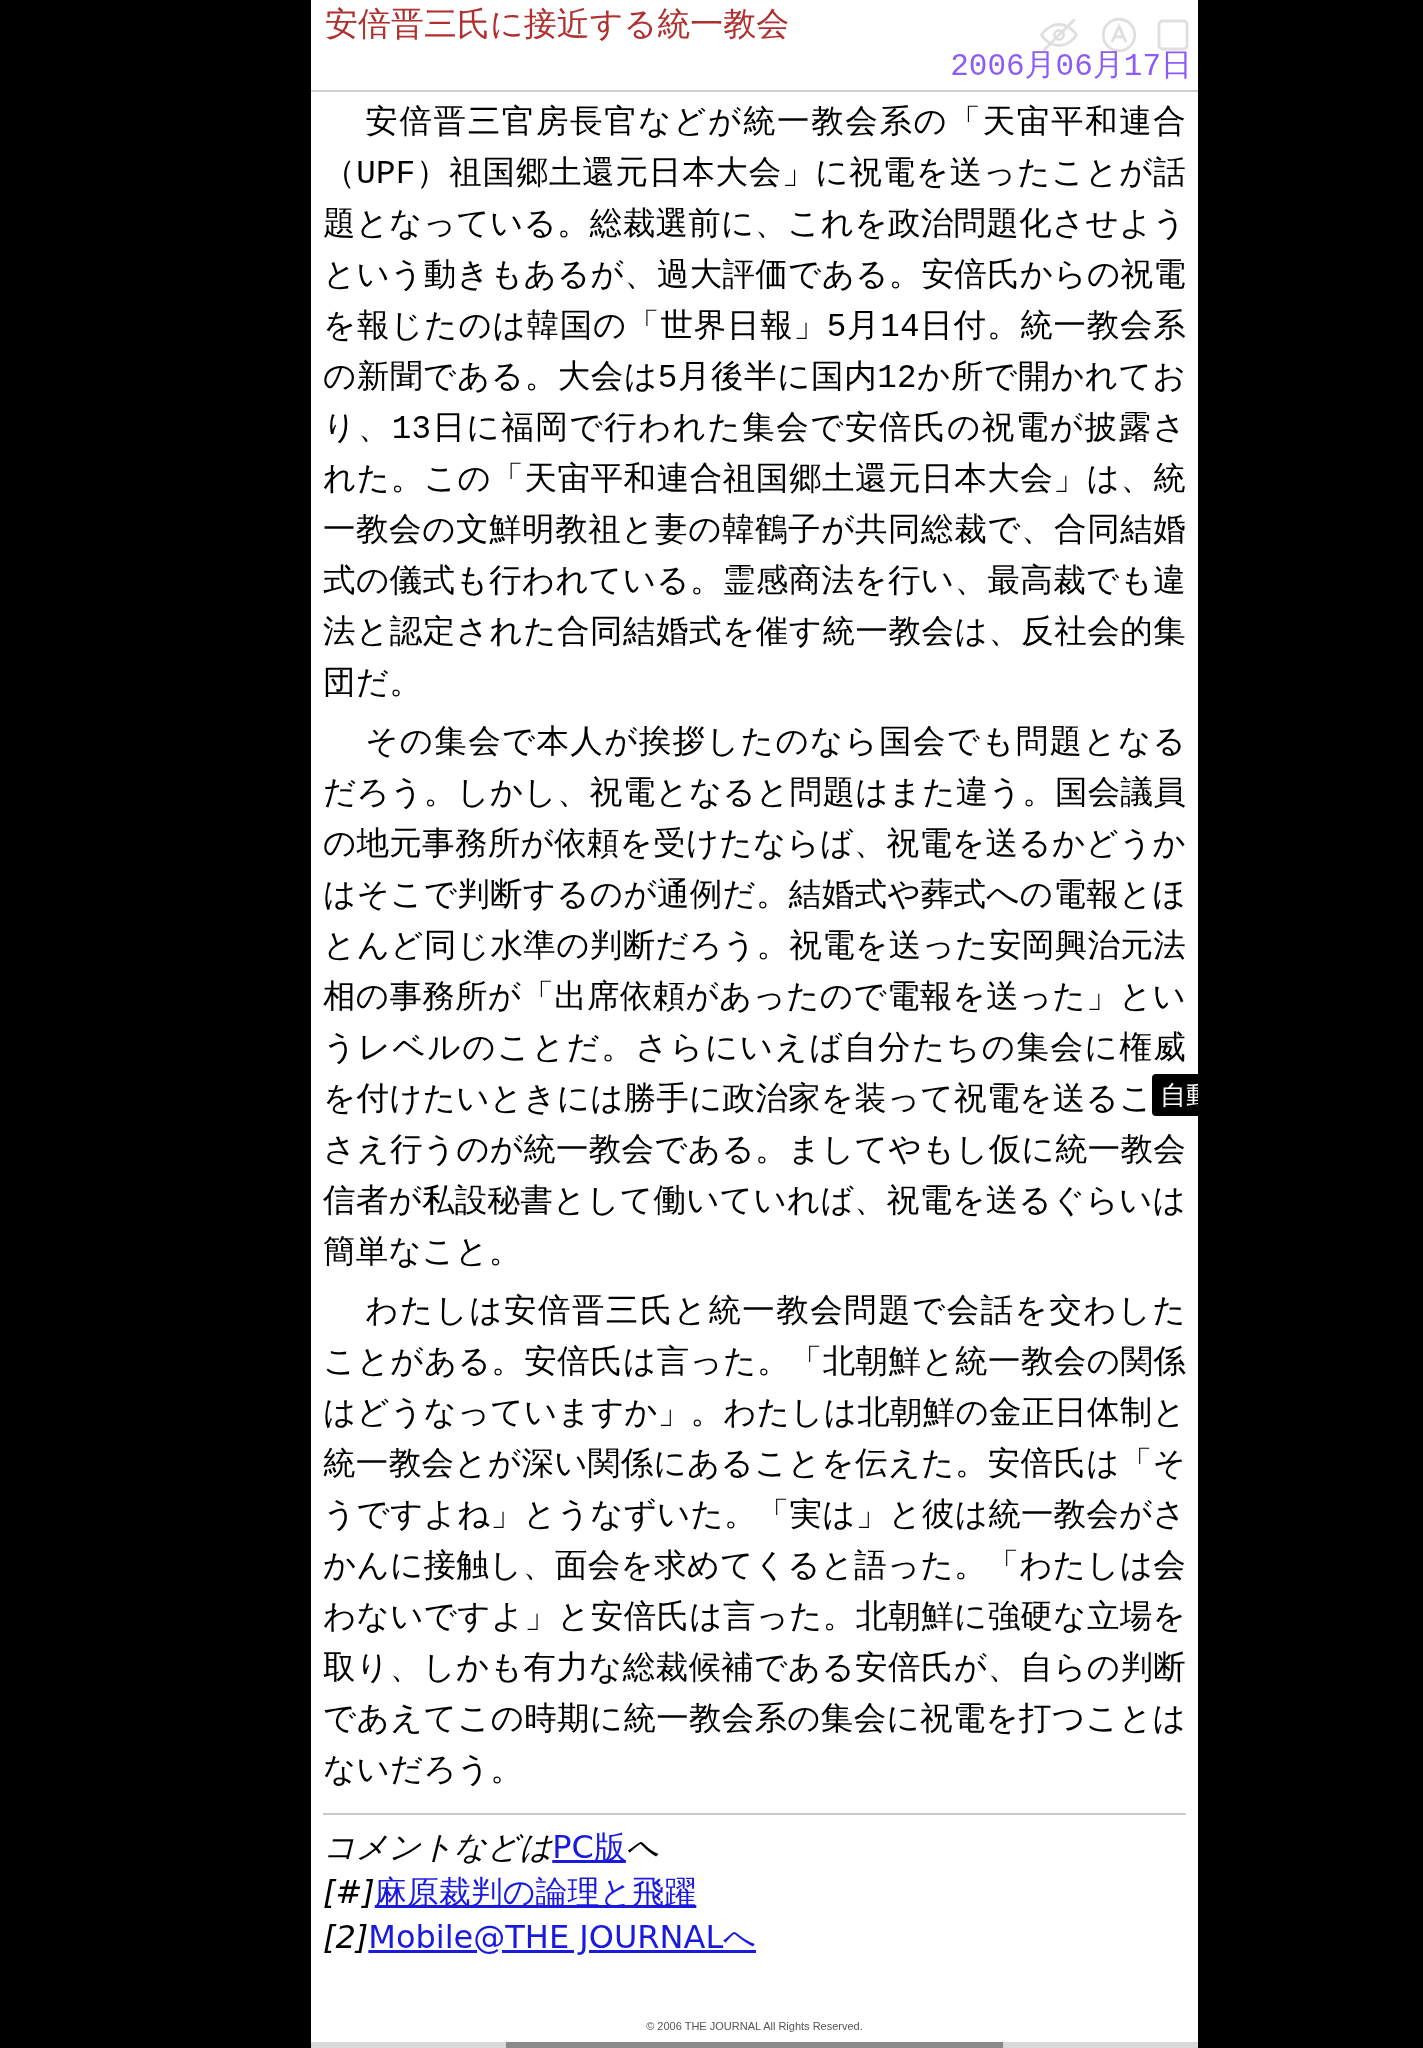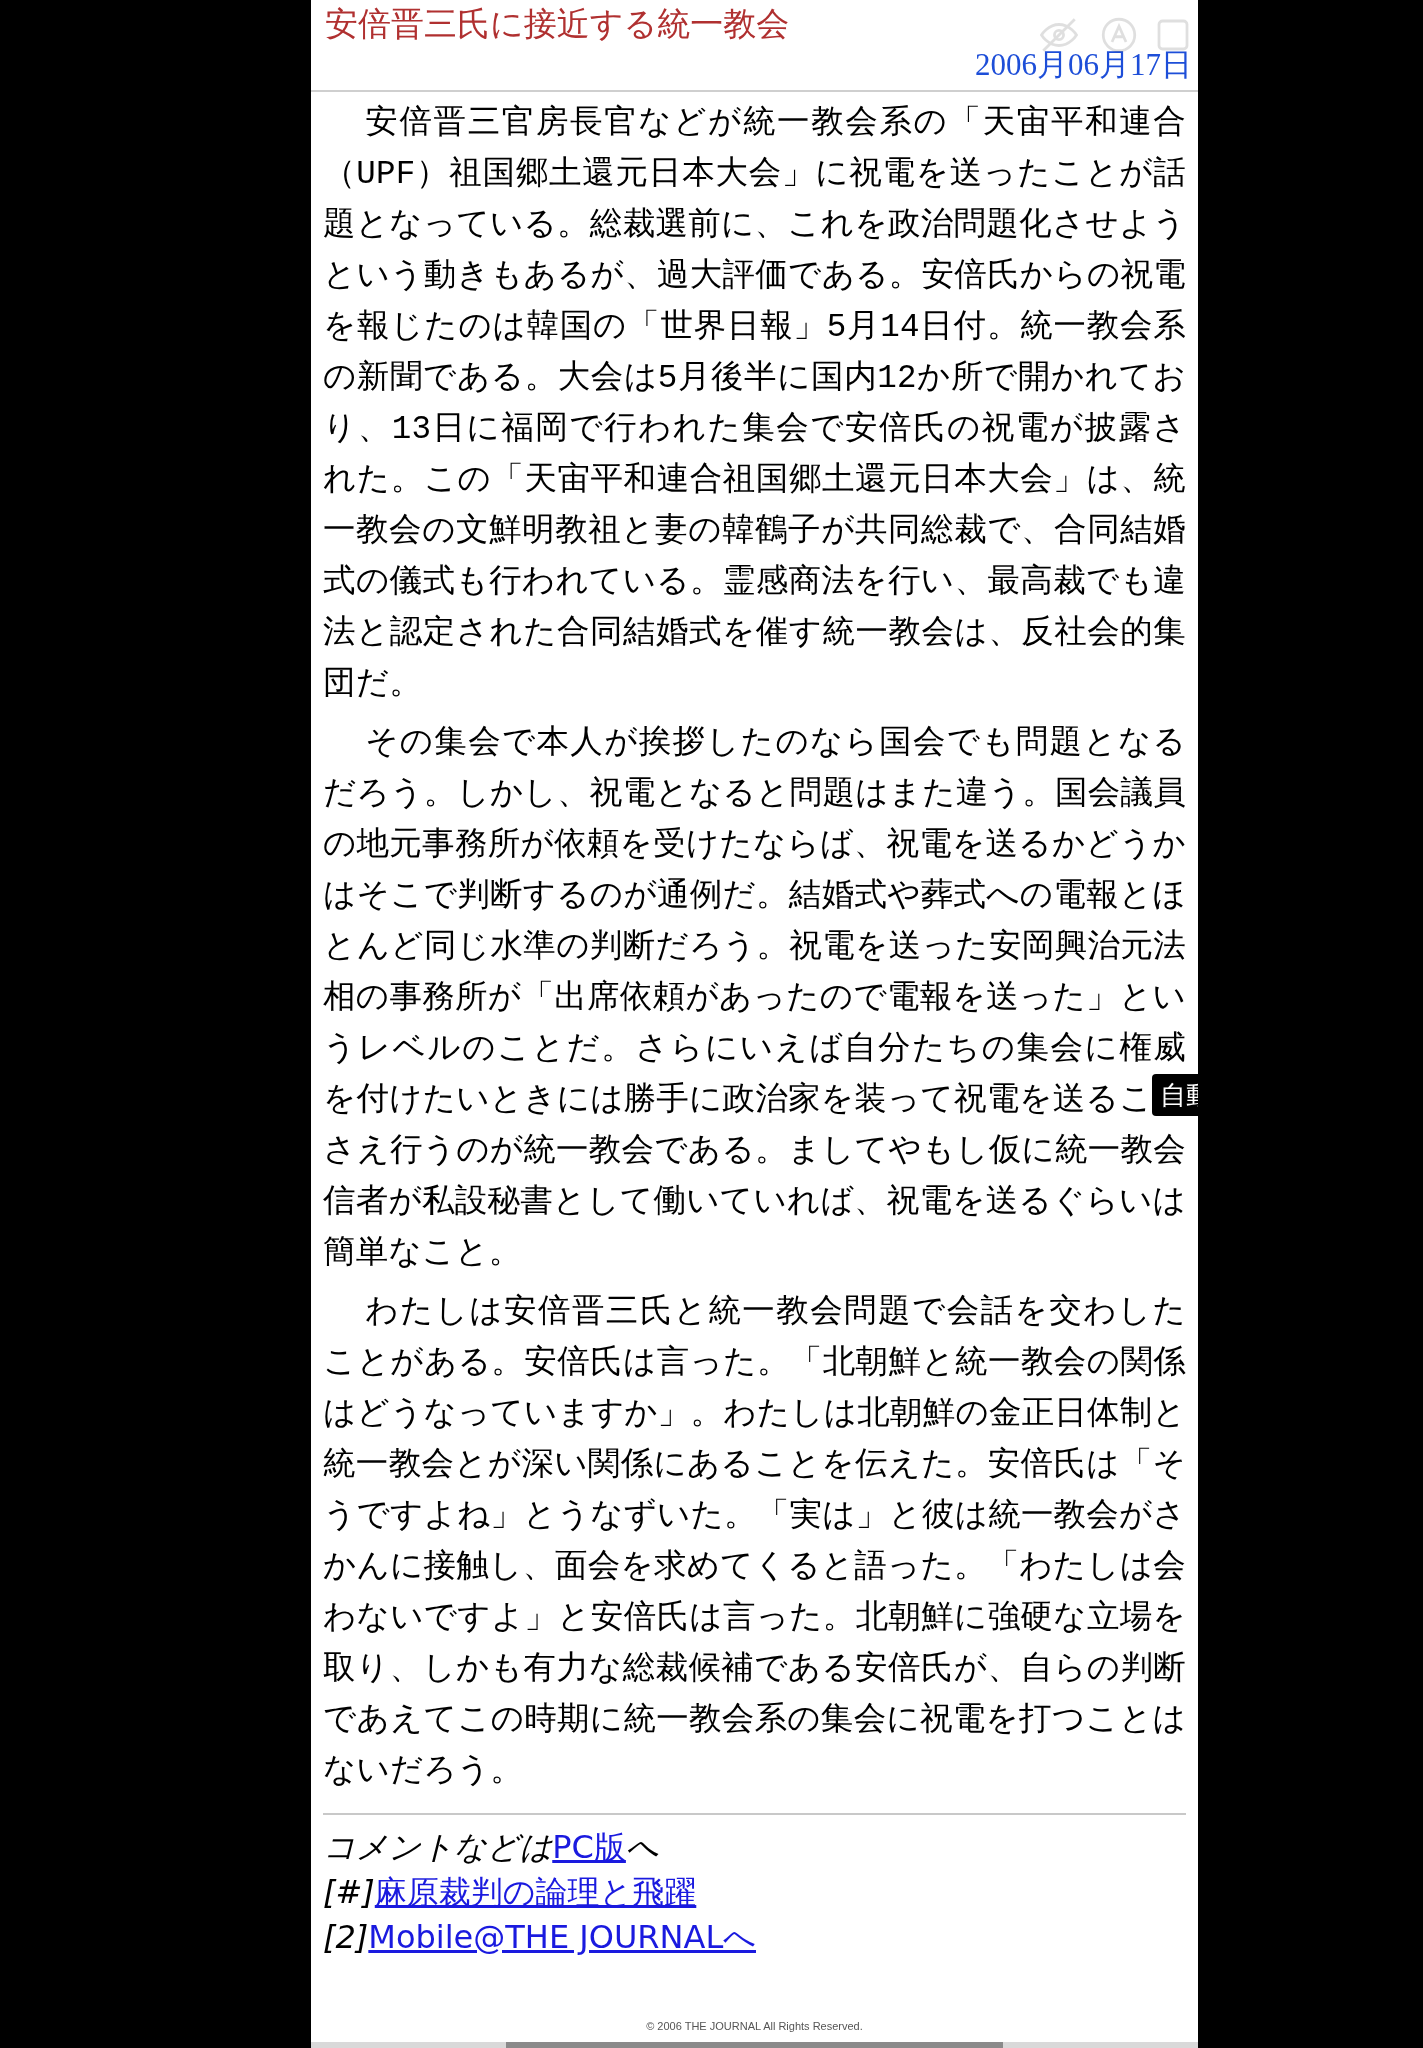--- a/index.html
+++ b/index.html
@@ -43,22 +43,22 @@
     color: #b03030;
     font-family: "DejaVu Sans", sans-serif;
     letter-spacing: 0px;
     white-space: nowrap;
   }
   #article-date {
     position: absolute;
     right: 6px;
     top: 44px;
     font-size: 31px;
-    color: #1d4ed8;
-    font-family: Liberation Serif, serif;
+    color: #8b5cf6;
+    font-family: Liberation Mono, monospace;
     white-space: nowrap;
   }
 
   
   .hdr-icon {
     position: absolute;
     top: 14px;
     width: 42px;
     height: 42px;
     opacity: 0.12;

